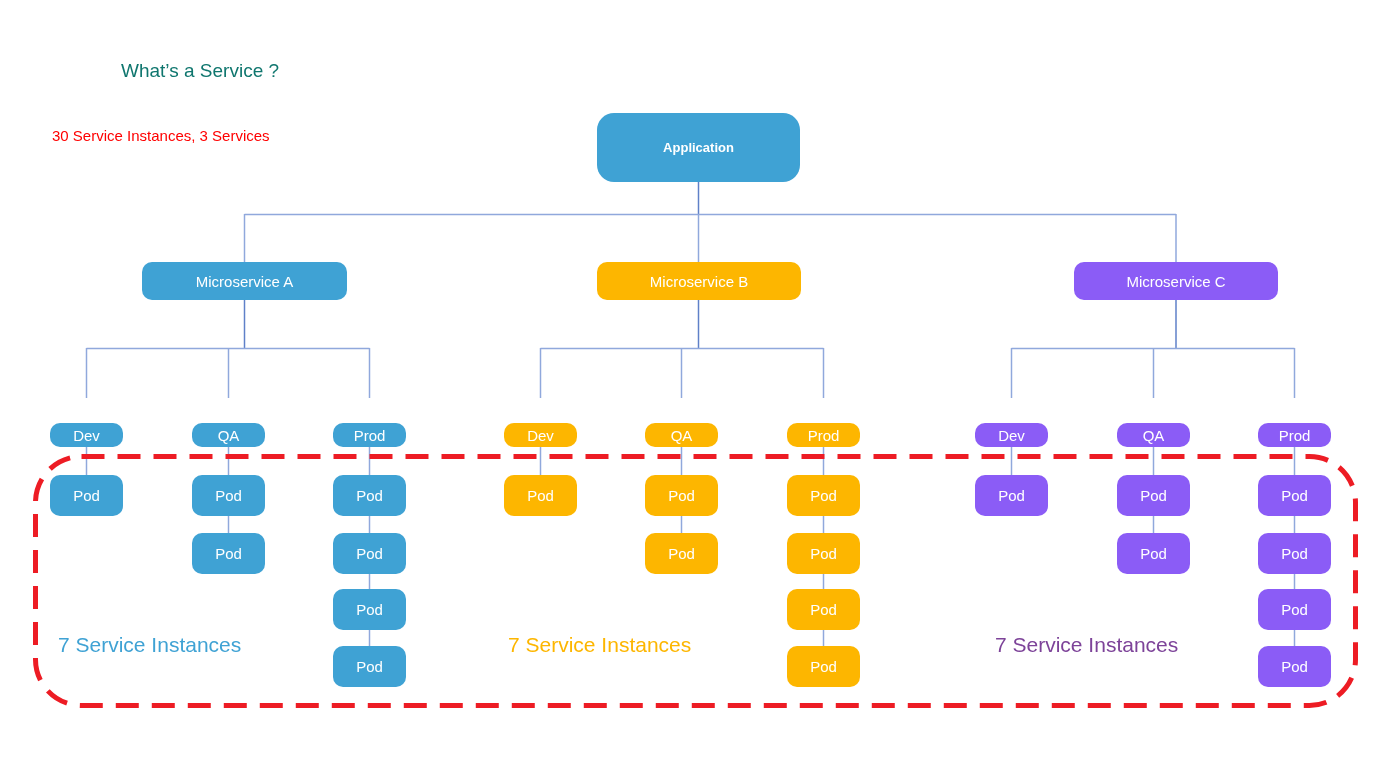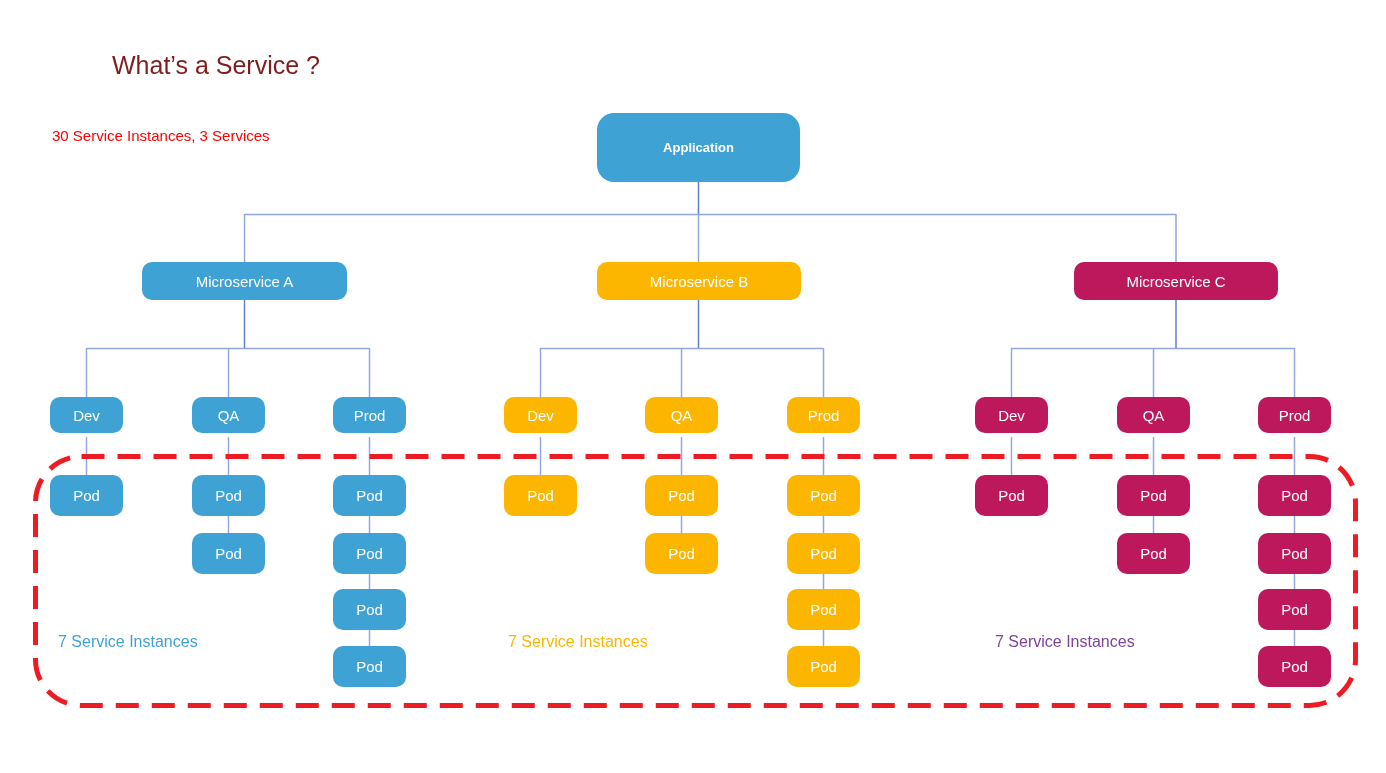--- a/index.html
+++ b/index.html
@@ -16,24 +16,24 @@
     overflow: hidden;
   }
   #connectors {
     position: absolute;
     left: 0; top: 0;
     width: 1386px; height: 773px;
   }
   .page-title {
     position: absolute;
     left: 105px; top: 44px;
-    margin: 7px;
-    font-size: 25px;
+    margin: 16px;
+    font-size: 19px;
     font-weight: 400;
-    color: #7f1d1d;
+    color: #0f766e;
     white-space: nowrap;
   }
   .summary {
     position: absolute;
     left: 52px; top: 127px;
     margin: 0;
     font-size: 15px;
     color: #FF0000;
     white-space: nowrap;
   }
@@ -49,30 +49,30 @@
     white-space: nowrap;
     box-sizing: border-box;
   }
   .app {
     width: 203px; height: 69px;
     border-radius: 17px;
     font-weight: 700;
     font-size: 13px;
   }
   .ms  { width: 204px; height: 38px; }
-  .env { width: 73px;  height: 36px; }
+  .env { width: 73px;  height: 24px; margin-top: 26px; }
   .pod { width: 73px;  height: 41px; }
   .svc-a { background: #3FA2D4; }
   .svc-b { background: #FDB600; border-radius: 10px; }
-  .svc-c { background: #be185d; }
+  .svc-c { background: #8b5cf6; }
   .instances {
     position: absolute;
     top: 633px;
     margin: 0;
-    font-size: 16px;
+    font-size: 21px;
     white-space: nowrap;
   }
   .txt-a { color: #3FA2D4; }
   .txt-b { color: #FDB600; }
   .txt-c { color: #7D4399; }
 </style>
 </head>
 <body>
 
 <div id="canvas">

